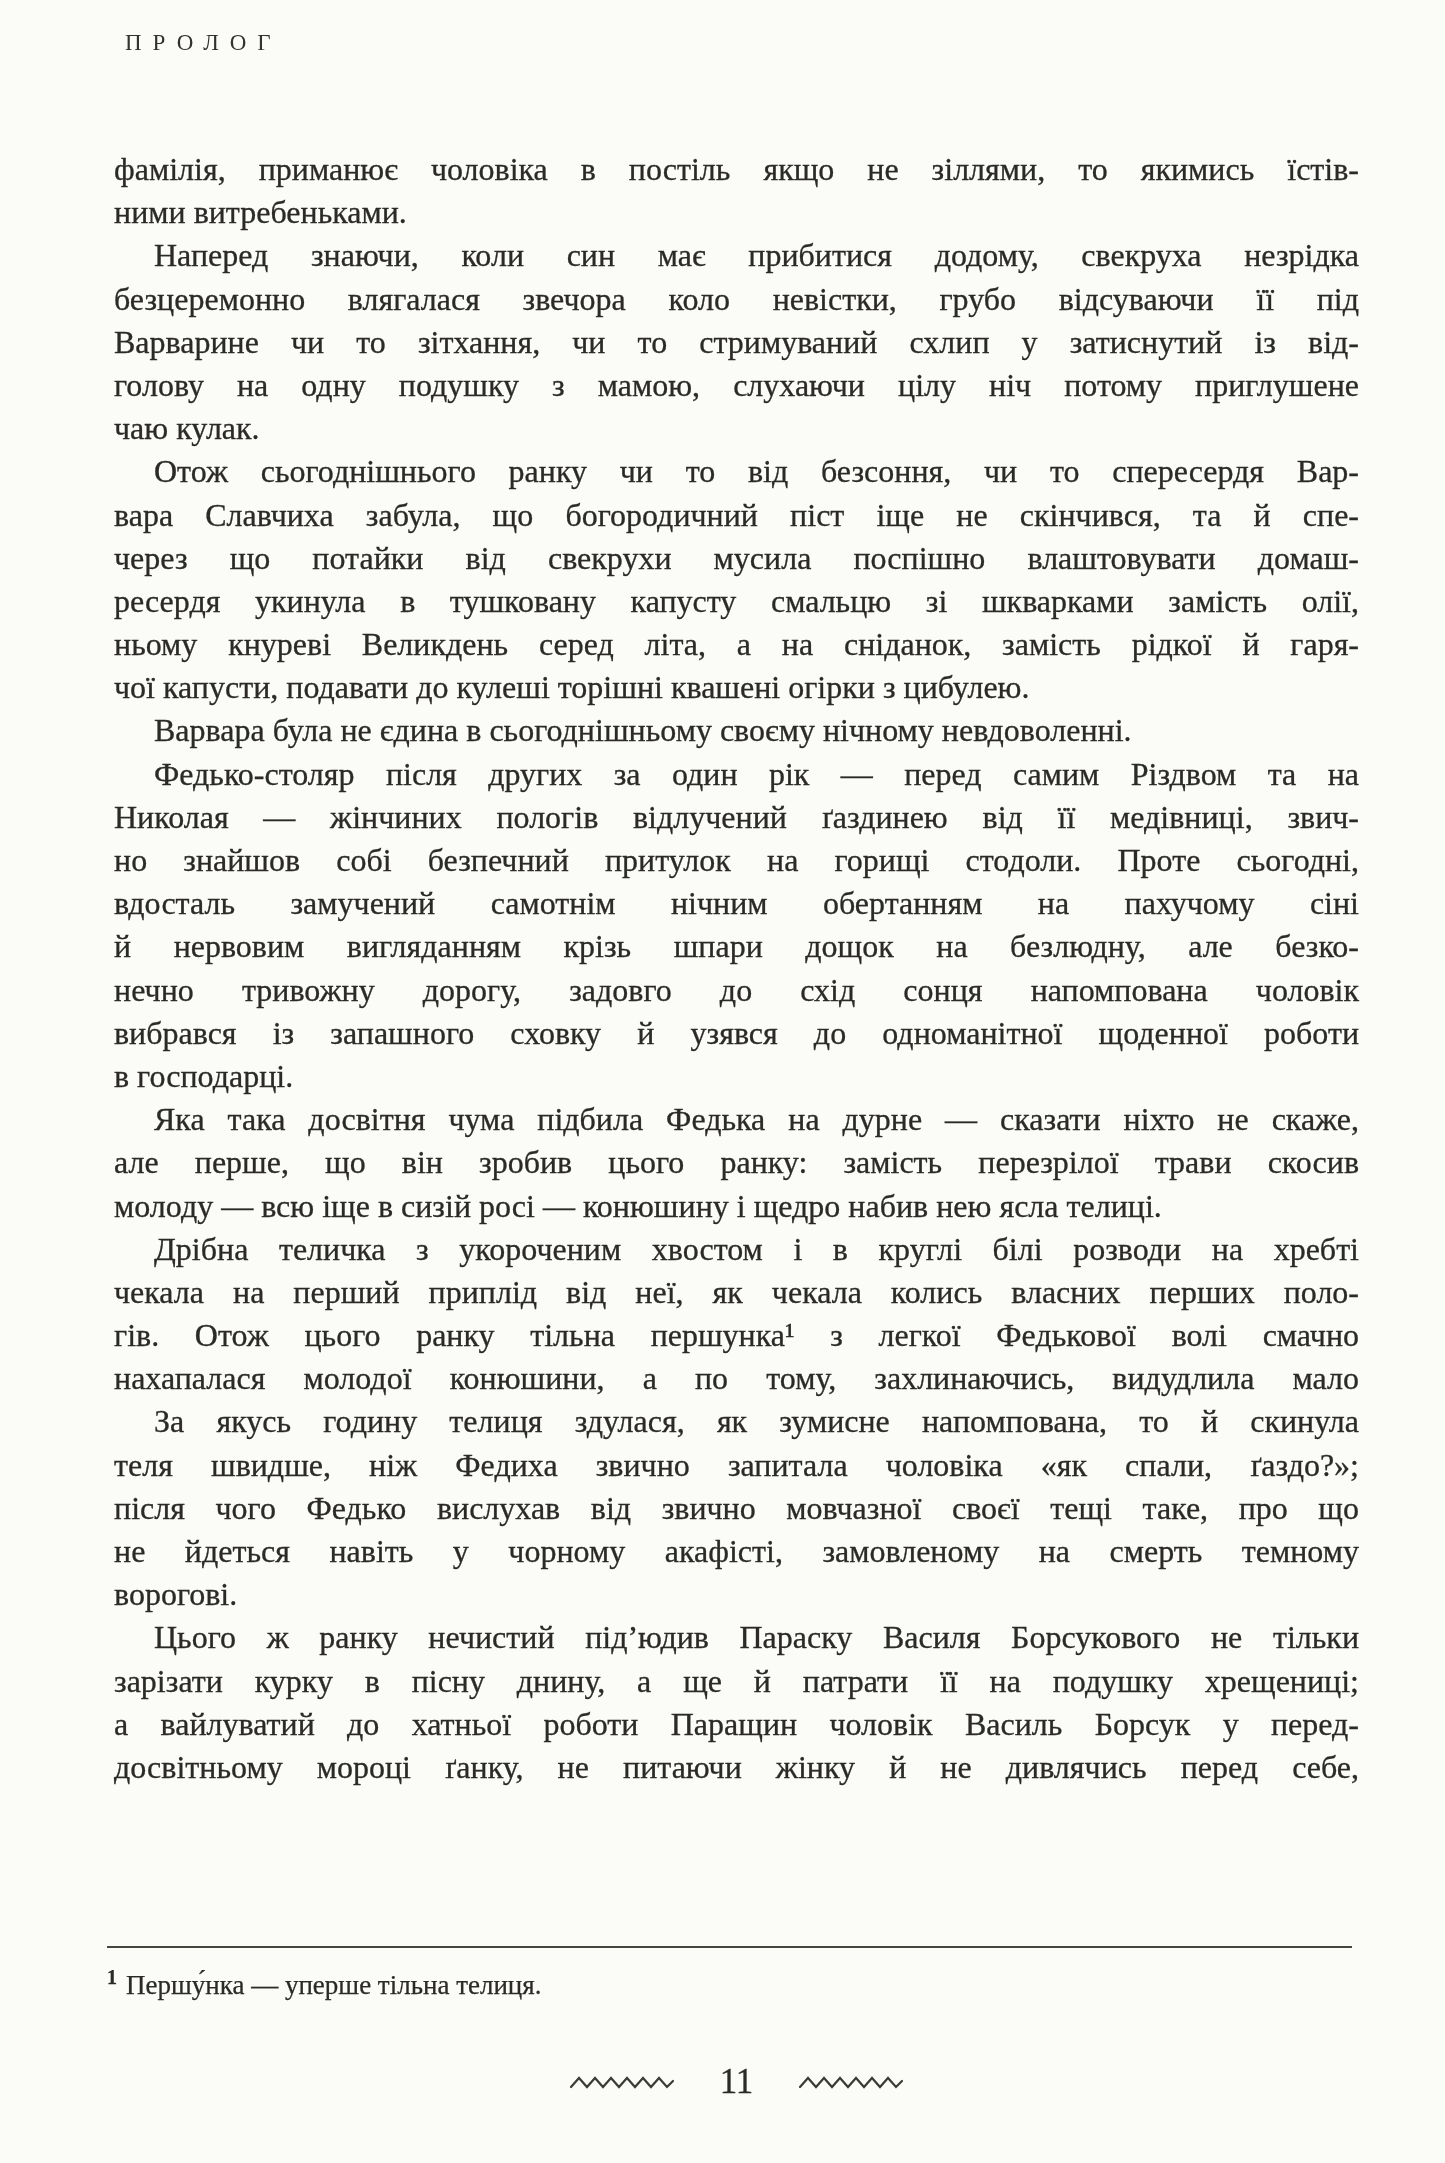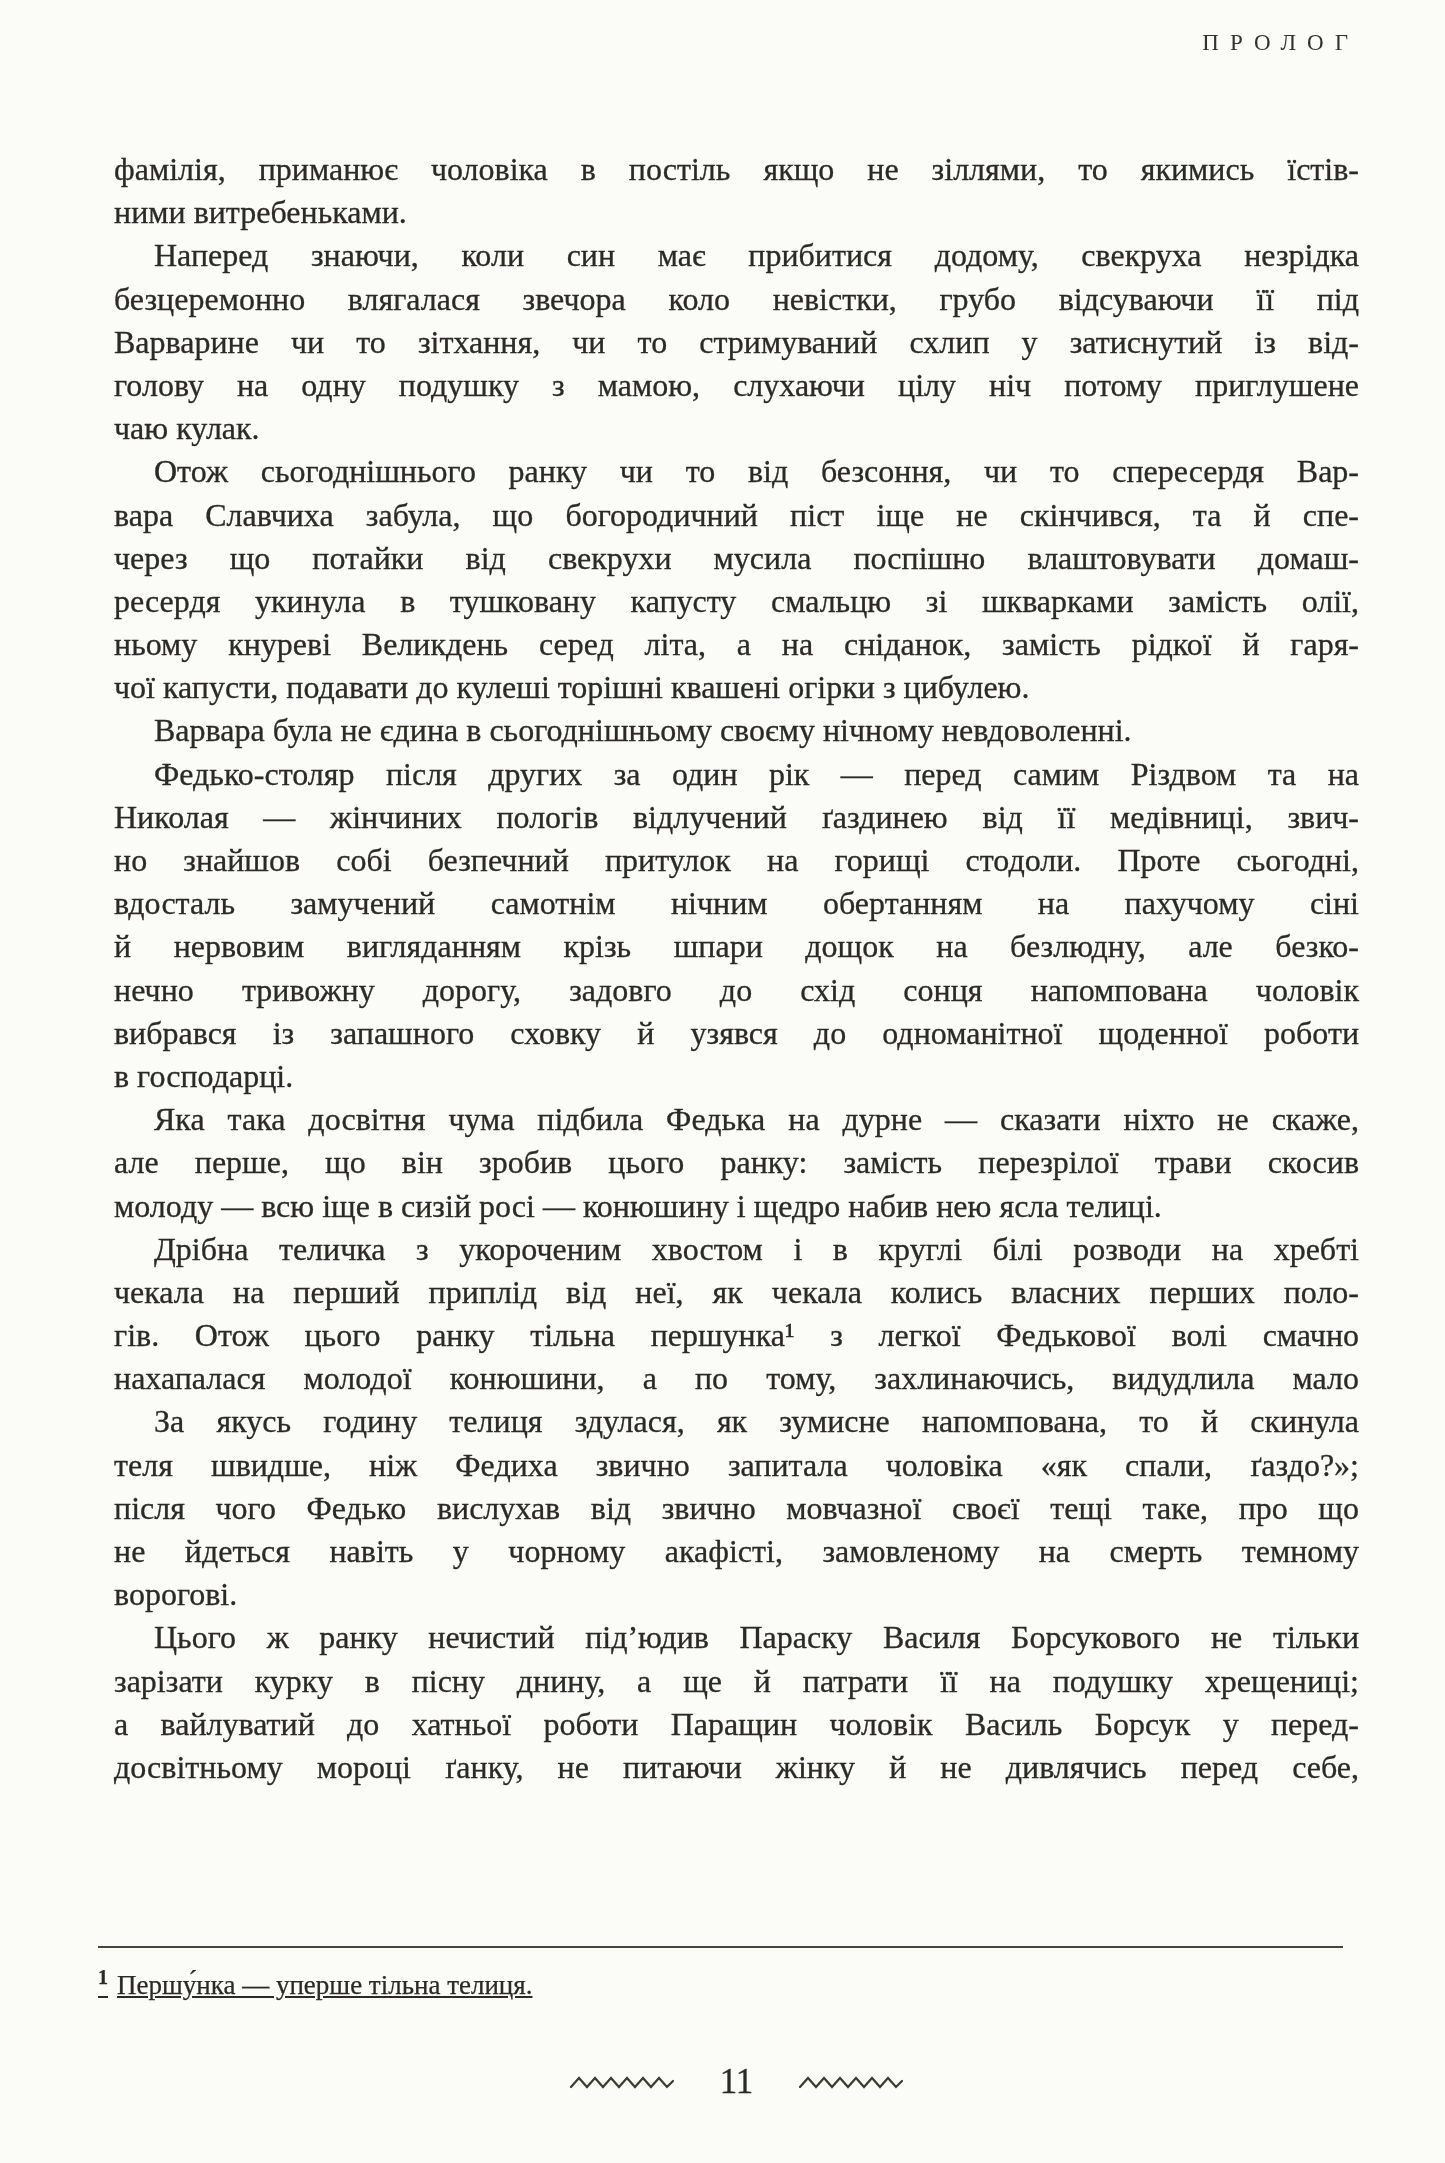--- a/index.html
+++ b/index.html
@@ -15,21 +15,21 @@
     background: var(--paper, #fbfbf8);
     color: var(--ink, #2b2a26);
     font-family: "Liberation Serif", "DejaVu Serif", serif;
     overflow: hidden;
   }
   .running-head {
     position: absolute;
     top: 30px;
     left: 114px;
     width: 1245px;
-    text-align: right;
+    text-align: left;
     font-size: 23px;
     letter-spacing: 11px;
     text-indent: 11px; 
     color: #33322e;
   }
   .page-body {
     position: absolute;
     top: 148px;
     left: 114px;
     width: 1245px;
@@ -44,24 +44,23 @@
     text-justify: inter-word;
     white-space: normal;
     height: 43.2px;
     overflow: visible;
   }
   .line.para-end { text-align-last: left; }
   .line.indent { text-indent: 40px; }
 
   .footnote {
     position: absolute;
-    left: 98px;
+    left: 107px;
     top: 1946px;
     width: 1245px;
-    text-decoration: underline;
   }
   .footnote-rule {
     width: 100%;
     height: 0;
     border-top: 2px solid #45443f;
   }
   .footnote-line {
     margin-top: 12px;
     font-size: 27px;
     line-height: 34px;

